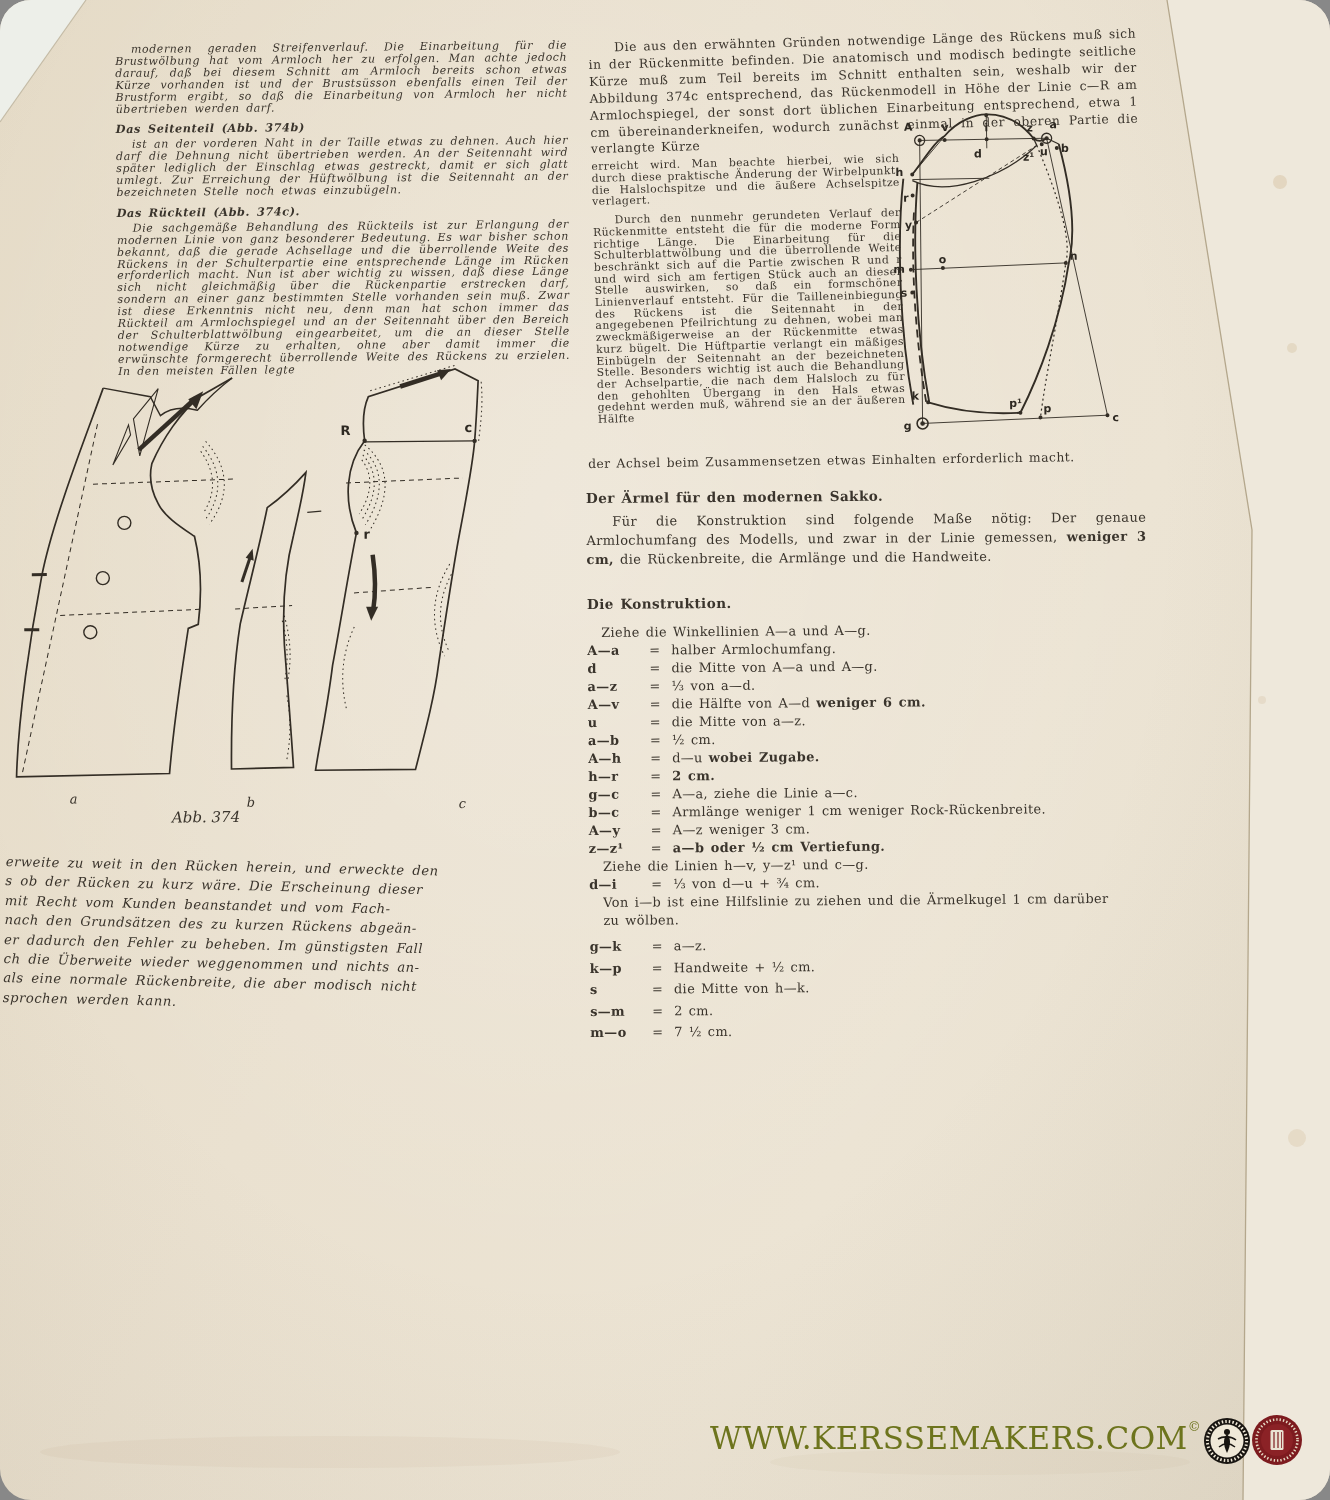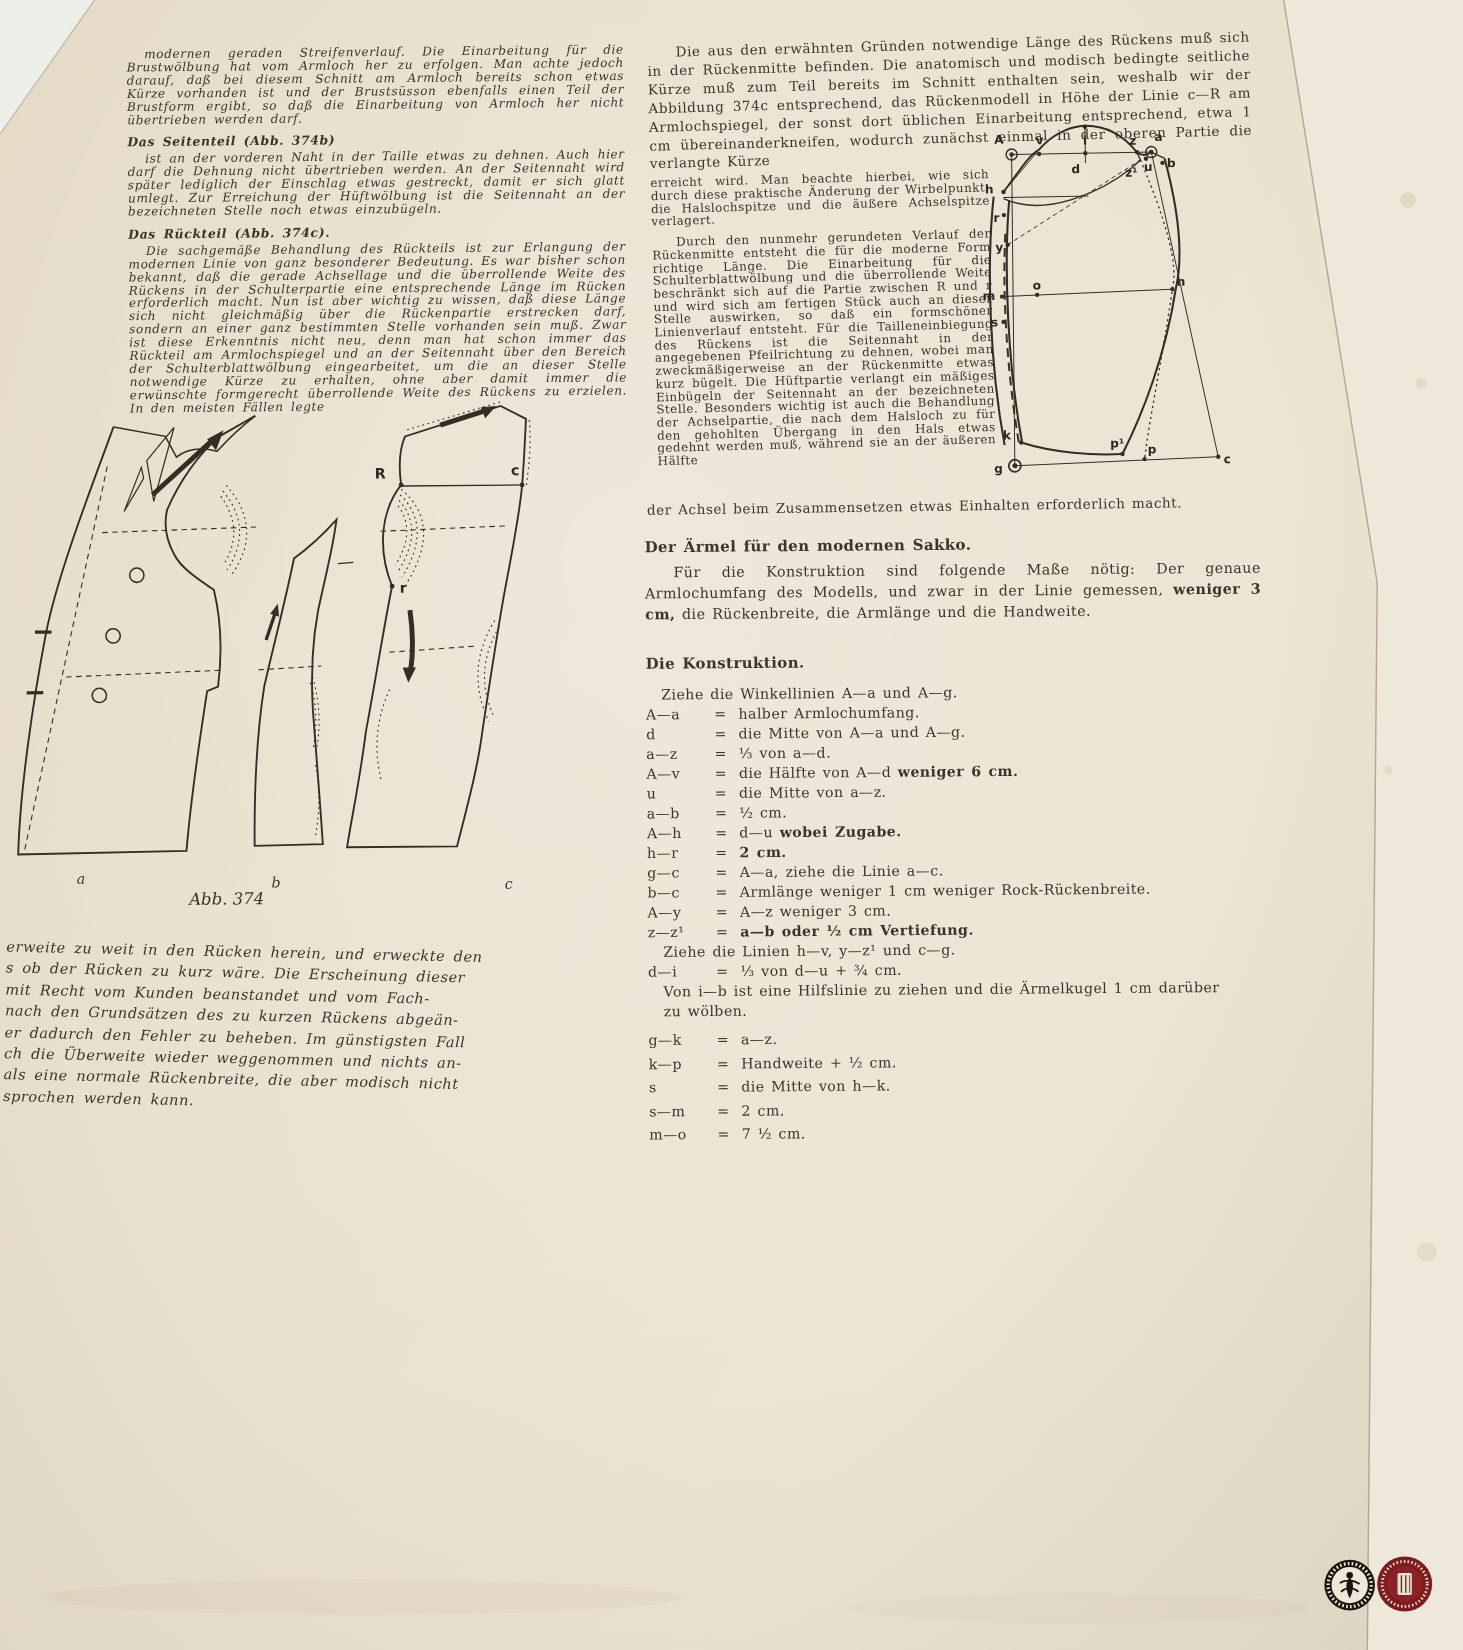--- a/index.html
+++ b/index.html
@@ -1,18 +1,18 @@
 <!DOCTYPE html>
 <html lang="de"><head>
 <meta charset="utf-8">
 <style>
   html,body{margin:0;padding:0;background:#888;}
   .photo{position:relative;width:1330px;height:1500px;overflow:hidden;
     background:linear-gradient(115deg,#e5dbc7 0%,#eae1d0 38%,#ece4d4 68%,#e8e0cf 100%);
-    font-family:"DejaVu Serif","Liberation Serif",serif;color:#3a342c;}
+    font-family:"DejaVu Serif","Liberation Serif",serif;color:#3a342c;border-radius:31px;}
   .vignette{position:absolute;inset:0;pointer-events:none;
     background:radial-gradient(ellipse at 42% 34%,rgba(255,255,255,0.22) 0%,rgba(255,255,255,0) 55%,rgba(110,92,62,0.10) 100%);}
   .bgart{position:absolute;left:0;top:0;}
   .abs{position:absolute;}
   p{margin:0;}
   .just{text-align:justify;}
   .b{font-weight:bold;}
   
   .leftcol{left:115px;top:44px;width:452px;transform:rotate(-0.55deg);transform-origin:0 0;
     font-style:italic;font-size:11px;line-height:11.9px;letter-spacing:0.55px;word-spacing:2.5px;}
@@ -31,21 +31,21 @@
     font-size:12.3px;letter-spacing:0.5px;word-spacing:1.5px;}
   
   .sleevesec{left:586px;top:489px;width:560px;transform:rotate(-0.45deg);transform-origin:0 0;
     font-size:13px;line-height:19px;letter-spacing:0.4px;word-spacing:1.5px;}
   .shead{font-weight:bold;font-size:13.6px;}
   .masse{text-indent:26px;margin-top:4px;}
   .khead{font-weight:bold;font-size:13.6px;margin-top:26px;}
   .klist{margin-top:10px;font-size:12.9px;}
   .k-row{display:flex;line-height:18px;}
   .k-row.g2{line-height:21.5px;}
-  .k-label{font-weight:normal;width:62px;flex:0 0 62px;}
+  .k-label{font-weight:bold;width:62px;flex:0 0 62px;}
   .k-eq{width:22px;flex:0 0 22px;}
   .k-val{flex:1;}
   .k-free{line-height:18px;padding-left:14px;width:520px;}
   
   svg text{font-family:"DejaVu Sans","Liberation Sans",sans-serif;}
   .ptlabel{font-size:11px;font-weight:bold;fill:#2e2922;}
   .caplabel{font-size:13px;font-style:italic;font-family:"DejaVu Serif",serif;fill:#3a342c;}
   
   .watermark{left:710px;top:1419px;color:#6d741d;font-size:31px;letter-spacing:0.5px;
     font-family:"DejaVu Serif","Liberation Serif",serif;}
@@ -347,20 +347,21 @@
           <span class="k-val"><span>2 cm.</span></span>
         </div>
         <div class="k-row g2">
           <span class="k-label">m—o</span>
           <span class="k-eq">=</span>
           <span class="k-val"><span>7 ½ cm.</span></span>
         </div>
       </div>
   </div>
 
+  <div class="abs watermark"><span>WWW.KERSSEMAKERS.COM</span><sup>©</sup></div>
 
   <svg class="abs seal" style="left:1203px;top:1417px" width="48" height="48" viewBox="-24 -24 48 48">
     <circle r="23" fill="#181511"></circle>
     <circle r="16.5" fill="#efe8d7"></circle>
     <circle r="19.6" fill="none" stroke="#efe8d7" stroke-width="3" stroke-dasharray="1.5,2.1"></circle>
     <circle cx="0" cy="-9" r="3" fill="#181511"></circle>
     <path d="M0,-7 C4,-3 4,4 0,12 C-4,4 -4,-3 0,-7 Z" fill="#181511"></path>
     <path d="M-9,-2 C-4,-5 4,-5 9,-1 M-8,6 C-3,2 3,2 8,6" stroke="#181511" stroke-width="1.6" fill="none"></path>
   </svg>
 

